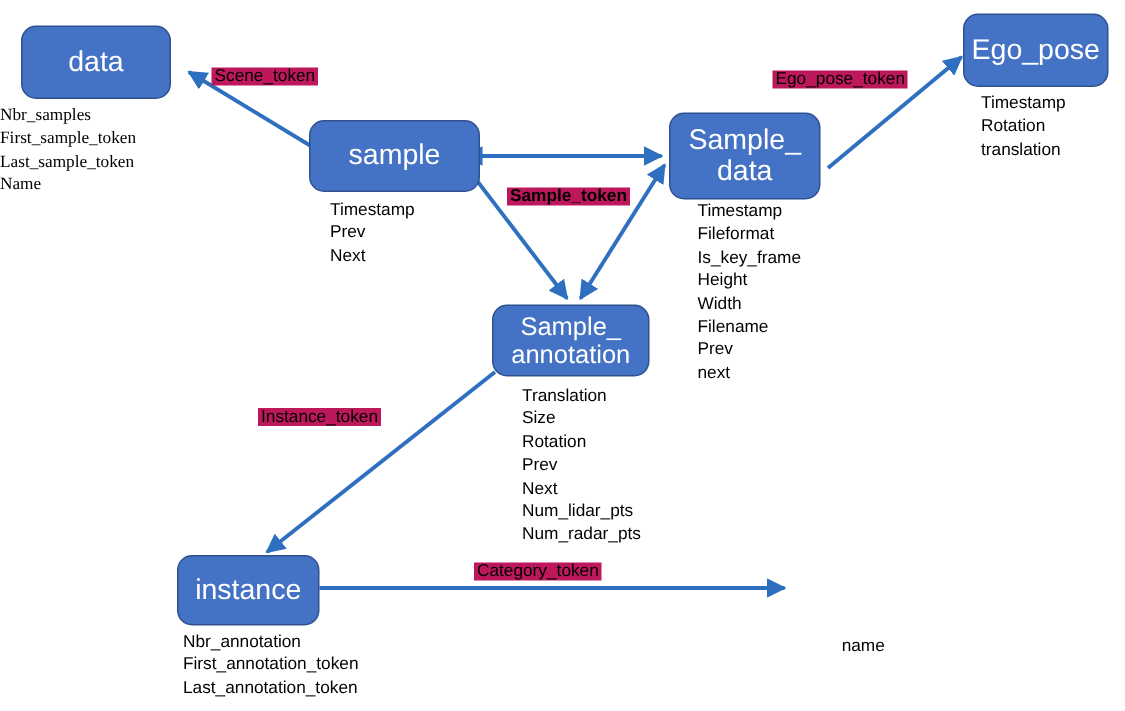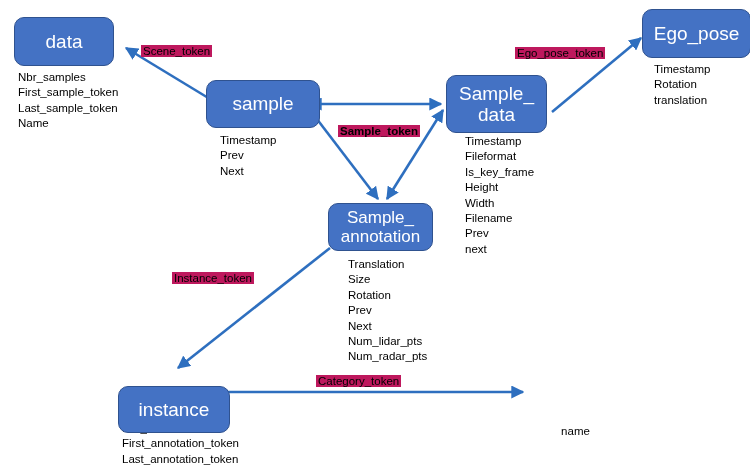--- a/index.html
+++ b/index.html
@@ -86,21 +86,21 @@
     <line x1="552" y1="112" x2="641" y2="38" stroke="#2E6FBF" stroke-width="2.6" marker-end="url(#ah)"></line>
 
     <line x1="330" y1="248" x2="178" y2="368" stroke="#2E6FBF" stroke-width="2.6" marker-end="url(#ah)"></line>
 
     <line x1="213" y1="392" x2="523" y2="392" stroke="#2E6FBF" stroke-width="2.6" marker-end="url(#ah)"></line>
   </svg>
 
   <div class="entity" style="left:14px; top:17px; width:100px; height:49px; font-size:19px;">
     <span class="entity-title">data</span>
   </div>
-  <div class="attrs" style="left:18px; top:70px; width:170px;">Nbr_samples
+  <div class="attrs" style="left:0; top:70px; width:170px;font-family:Liberation Serif, serif;">Nbr_samples
 First_sample_token
 Last_sample_token
 Name</div>
 
   <div class="entity" style="left:206px; top:80px; width:114px; height:48px; font-size:19px;text-align:right;">
     <span class="entity-title">sample</span>
   </div>
   <div class="attrs" style="left:220px; top:133px; width:110px;">Timestamp
 Prev
 Next</div>
@@ -111,40 +111,40 @@
   </div>
   <div class="attrs" style="left:465px; top:134px; width:120px;">Timestamp
 Fileformat
 Is_key_frame
 Height
 Width
 Filename
 Prev
 next</div>
 
-  <div class="entity" style="left:642px; top:9px; width:109px; height:49px; font-size:19px;">
+  <div class="entity" style="left:642px; top:9px; width:97px; height:49px; font-size:19px;">
     <span class="entity-title">Ego_pose</span>
   </div>
   <div class="attrs" style="left:654px; top:62px; width:120px;">Timestamp
 Rotation
 translation</div>
 
   <div class="entity" style="left:328px; top:203px; width:105px; height:48px; font-size:17px;">
     <span class="entity-title">Sample_
 annotation</span>
   </div>
   <div class="attrs" style="left:348px; top:257px; width:130px;">Translation
 Size
 Rotation
 Prev
 Next
 Num_lidar_pts
 Num_radar_pts</div>
 
-  <div class="entity" style="left:118px; top:386px; width:112px; height:47px; font-size:19px;">
+  <div class="entity" style="left:118px; top:370px; width:95px; height:47px; font-size:19px;">
     <span class="entity-title">instance</span>
   </div>
   <div class="attrs" style="left:122px; top:421px; width:180px;">Nbr_annotation
 First_annotation_token
 Last_annotation_token</div>
 
   <div class="attrs center" style="left:527px; top:424px; width:97px;">name</div>
 
   <div class="edge-label" style="left:141px; top:45px;">Scene_token</div>
 

